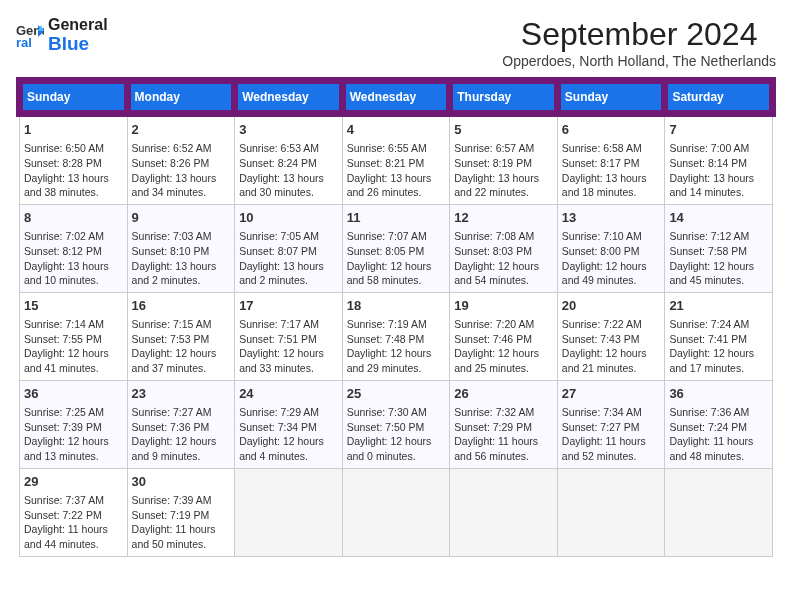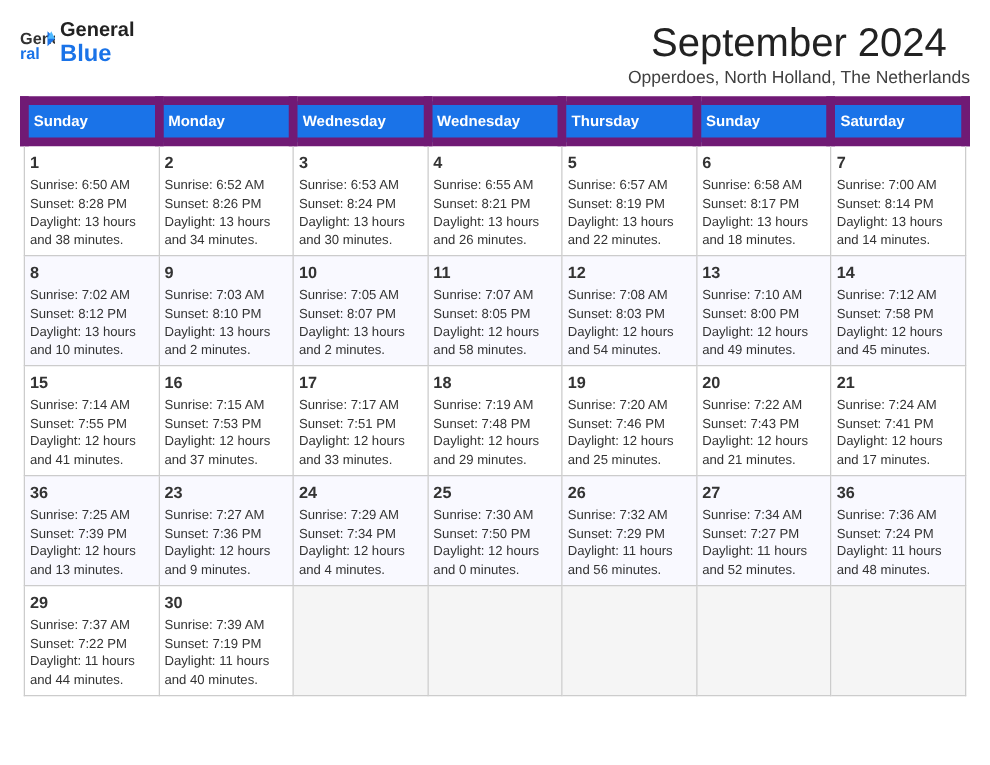--- a/index.html
+++ b/index.html
@@ -319,21 +319,21 @@
           <div>Sunrise: 7:37 AM</div>
           <div>Sunset: 7:22 PM</div>
           <div>Daylight: 11 hours</div>
           <div>and 44 minutes.</div>
         </td>
         <td>
           <span class="day-num">30</span>
           <div>Sunrise: 7:39 AM</div>
           <div>Sunset: 7:19 PM</div>
           <div>Daylight: 11 hours</div>
-          <div>and 40 minutes.</div>
+          <div>and 50 minutes.</div>
         </td>
         <td class="empty"></td>
         <td class="empty"></td>
         <td class="empty"></td>
         <td class="empty"></td>
         <td class="empty"></td>
       </tr>
     </tbody>
 </table>
 

